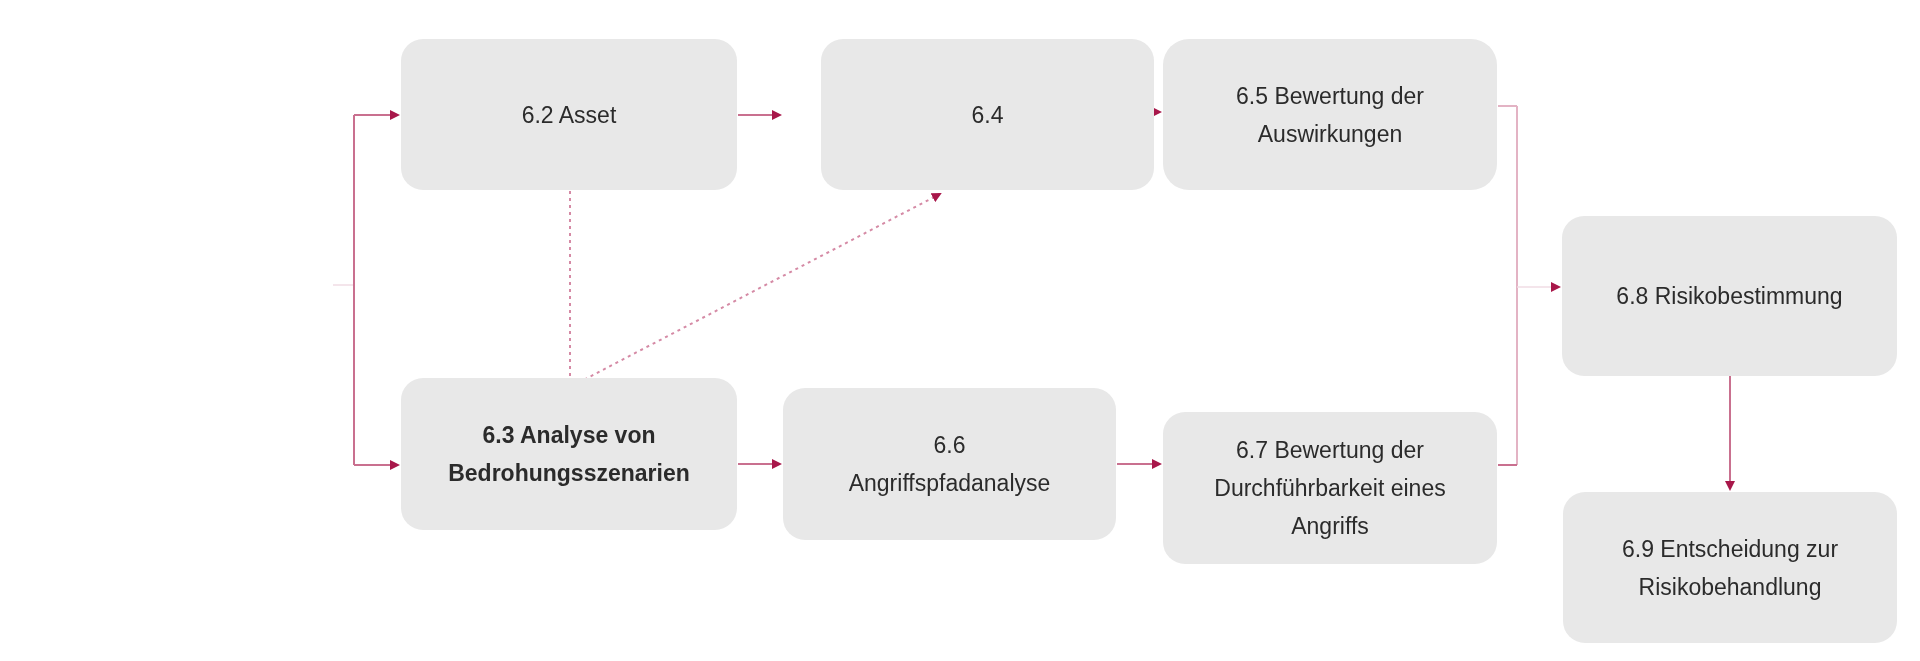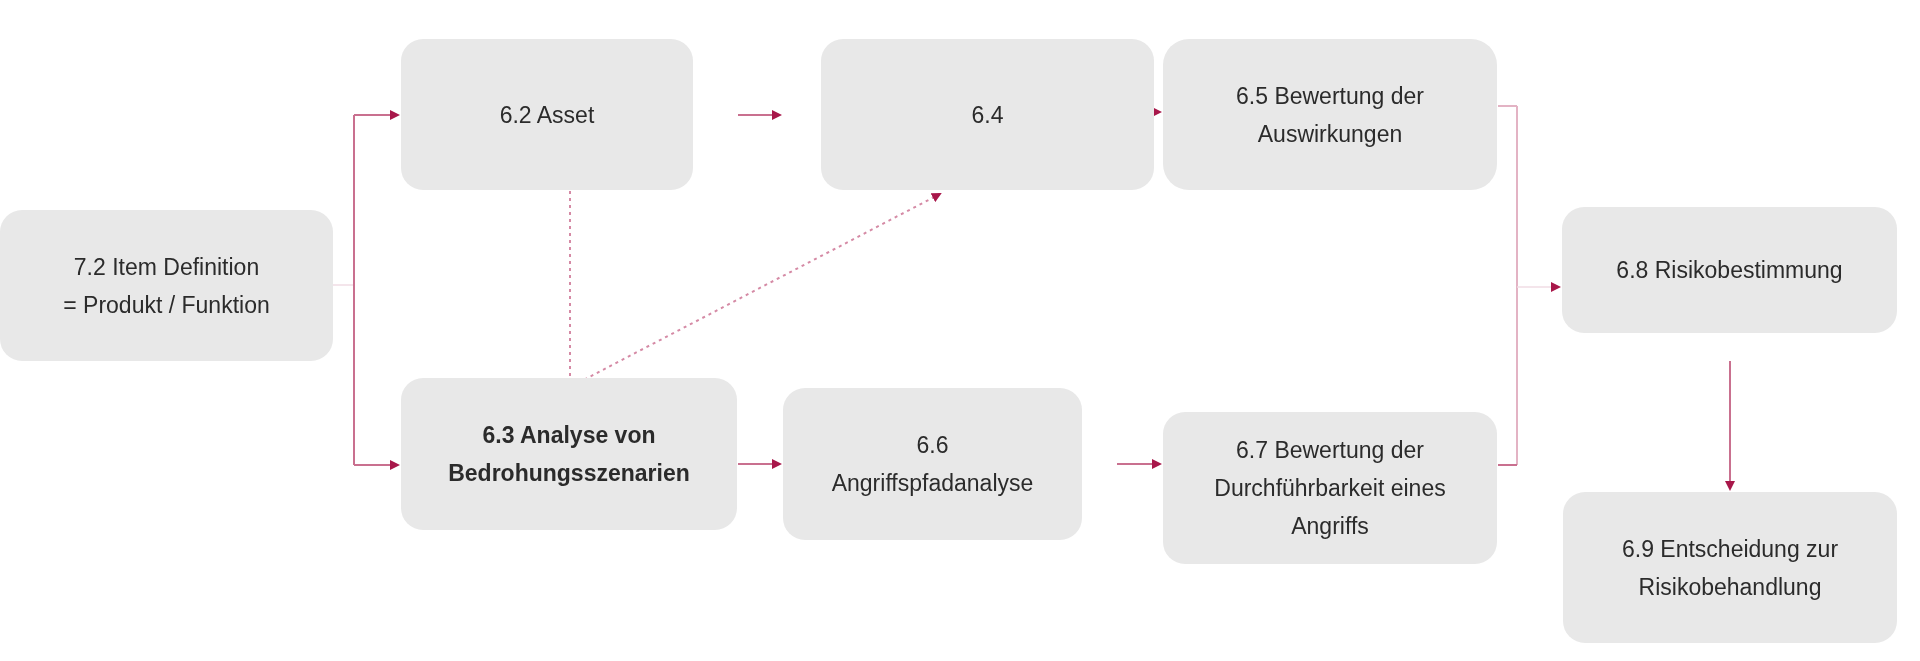--- a/index.html
+++ b/index.html
@@ -44,55 +44,51 @@
     <g>
       <line x1="1498" y1="106" x2="1517" y2="106" stroke="#e3b3c4" stroke-width="2"></line>
       <line x1="1517" y1="106" x2="1517" y2="465" stroke="#e3b3c4" stroke-width="2"></line>
       <line x1="1498" y1="465" x2="1517" y2="465" stroke="#c9708f" stroke-width="2"></line>
       <line x1="1517" y1="287" x2="1559" y2="287" stroke="#f0dde4" stroke-width="1.5" marker-end="url(#arr)"></line>
     </g>
 
     <line x1="1730" y1="361" x2="1730" y2="489" stroke="#c9708f" stroke-width="2" marker-end="url(#arr)"></line>
   </svg>
 
-  <div class="box" style="left:0px; top:210px; width:333px; height:151px;">
-    <span>7.2 Item Definition</span>
-    <span>= Produkt / Funktion</span>
-  </div>
 
-  <div class="box" style="left:401px; top:39px; width:292px; height:151px;">
+  <div class="box" style="left:401px; top:39px; width:336px; height:151px;">
     <span>6.2 Asset</span>
   </div>
 
   <div class="box" style="left:783px; top:39px; width:333px; height:151px;margin-left:38px;">
     <span>6.4</span>
   </div>
 
   <div class="box" style="left:1163px; top:39px; width:334px; height:151px;border-radius:26px;">
     <span>6.5 Bewertung der</span>
     <span>Auswirkungen</span>
   </div>
 
   <div class="box" style="left:401px; top:378px; width:336px; height:152px;font-weight:bold;">
     <span>6.3 Analyse von</span>
     <span>Bedrohungsszenarien</span>
   </div>
 
-  <div class="box" style="left:783px; top:388px; width:299px; height:152px;">
+  <div class="box" style="left:783px; top:388px; width:333px; height:152px;">
     <span>6.6</span>
     <span>Angriffspfadanalyse</span>
   </div>
 
   <div class="box" style="left:1163px; top:388px; width:334px; height:152px;margin-top:24px;">
     <span>6.7 Bewertung der</span>
     <span>Durchführbarkeit eines</span>
     <span>Angriffs</span>
   </div>
 
-  <div class="box" style="left:1562px; top:207px; width:335px; height:126px;">
+  <div class="box" style="left:1562px; top:216px; width:335px; height:160px;">
     <span>6.8 Risikobestimmung</span>
   </div>
 
   <div class="box" style="left:1563px; top:492px; width:334px; height:151px;">
     <span>6.9 Entscheidung zur</span>
     <span>Risikobehandlung</span>
   </div>
 
 </div>
 

